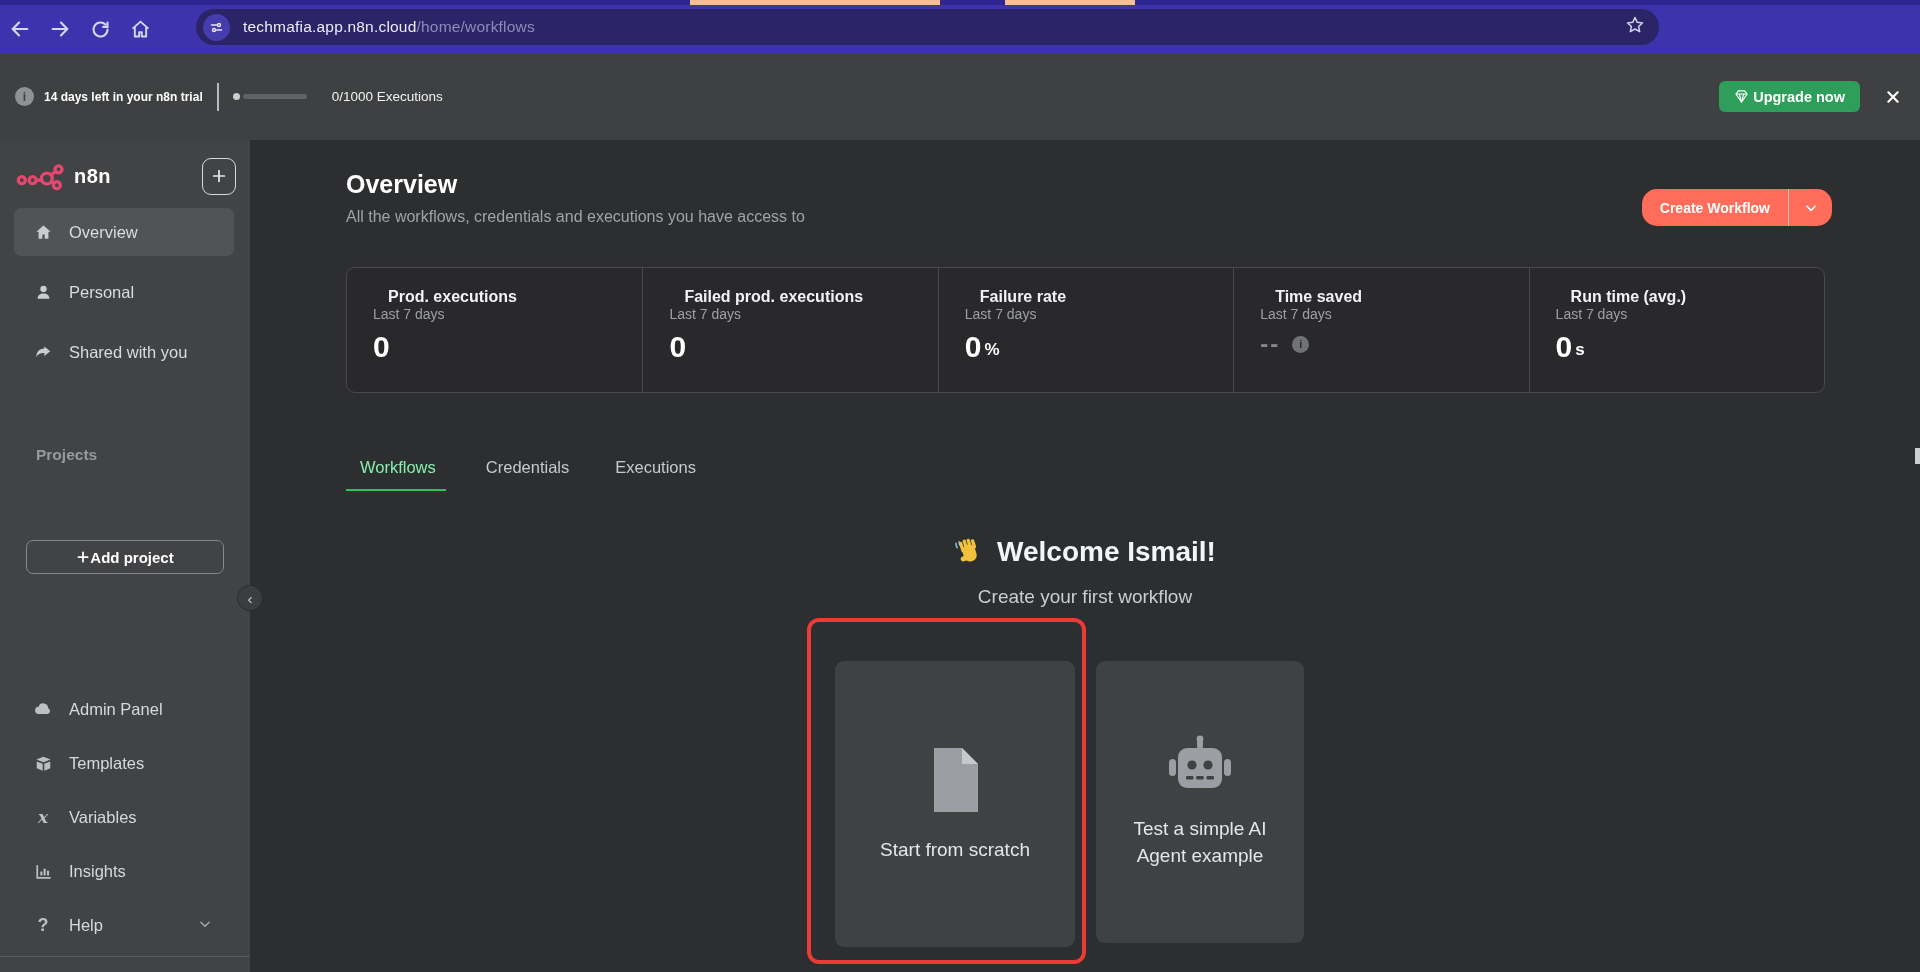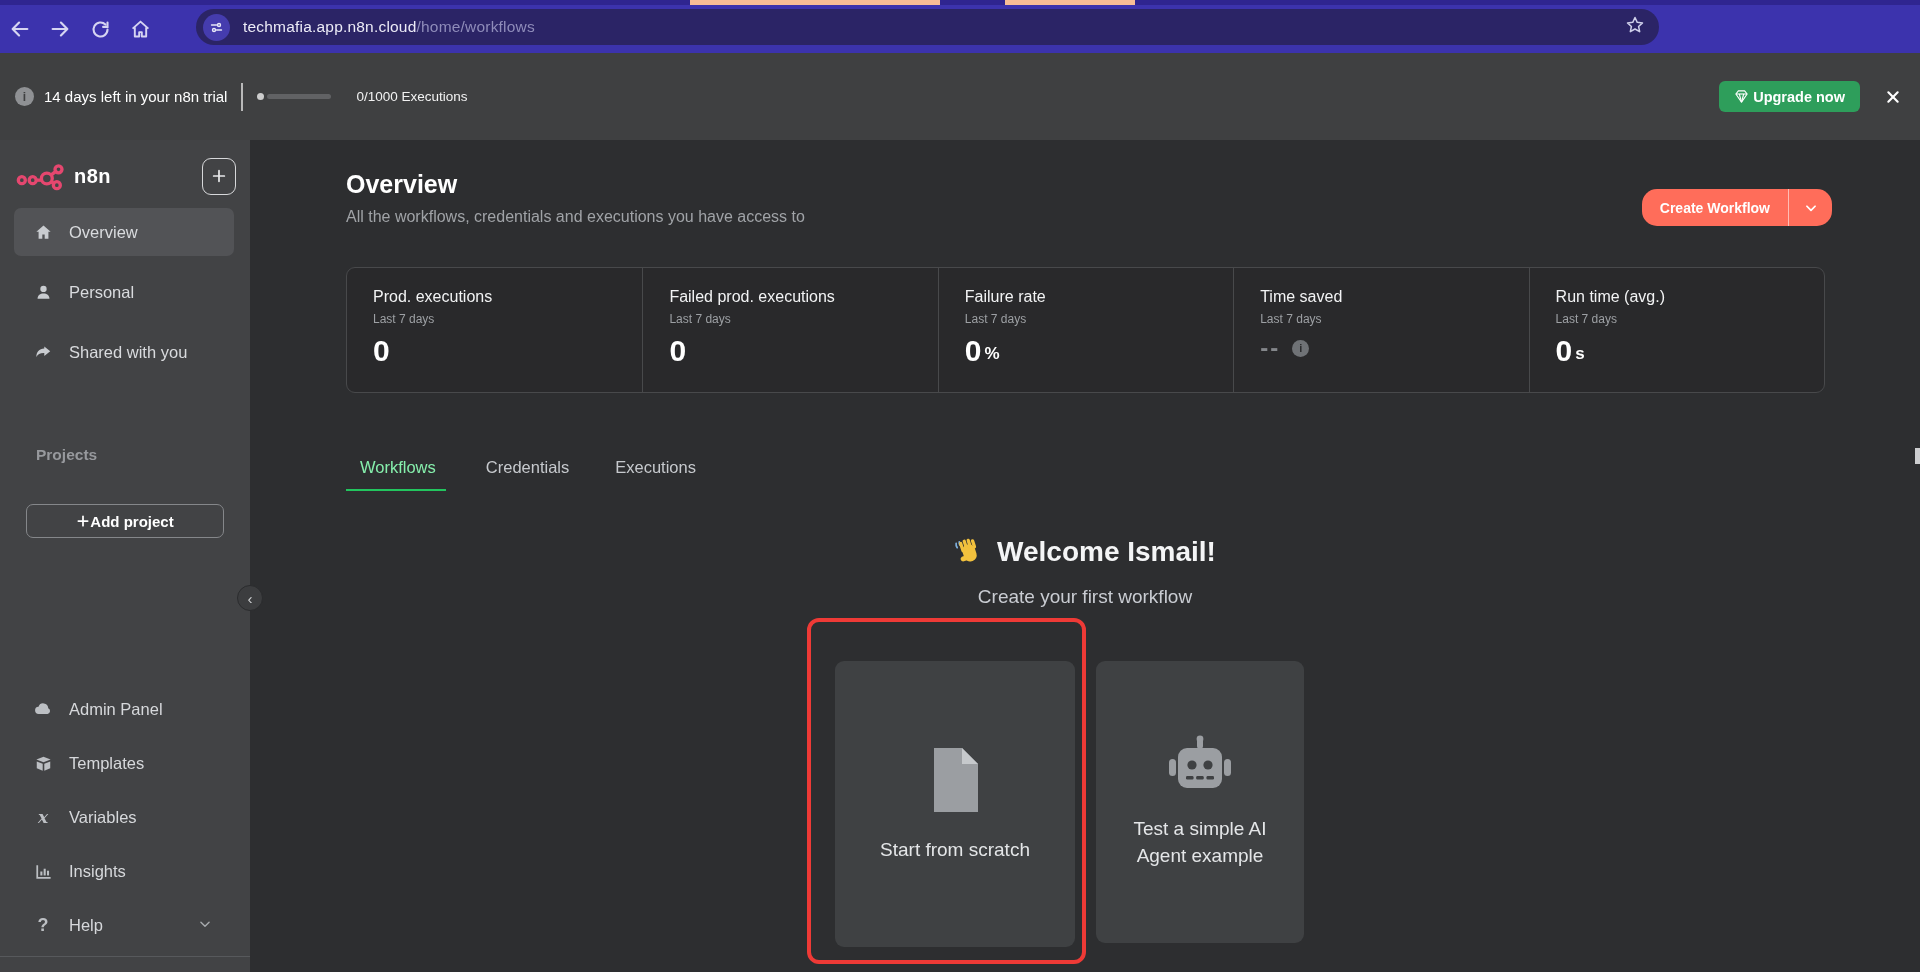--- a/index.html
+++ b/index.html
@@ -20,21 +20,21 @@
                display:flex; align-items:center; justify-content:center; color:#e8e8f8; }
   .url-text { margin-left:13px; font-size:15.5px; color:#ecebf7; letter-spacing:.2px; }
   .url-text .path { color:#8f8cba; }
   .star { margin-left:auto; margin-right:14px; color:#cfd0ea; }
 
   
   .banner { position:absolute; left:0; top:53px; width:1920px; height:87px; background:#3f4041;
             display:flex; align-items:center; padding-left:15px; }
   .info-circle { width:19px; height:19px; border-radius:50%; background:#8f9194; color:#3f4041;
                  font-size:12px; font-weight:700; display:flex; align-items:center; justify-content:center; flex:0 0 auto; }
-  .trial-text { margin-left:10px; color:#ffffff; font-size:15px; font-weight:400; }
+  .trial-text { margin-left:10px; color:#ffffff; font-size:12px; font-weight:700; }
   .banner-divider { width:2px; height:28px; background:#cfcfcf; margin-left:14px; opacity:.85; }
   .prog-dot { width:7px; height:7px; border-radius:50%; background:#cdcdcd; margin-left:14px; }
   .prog-track { width:64px; height:5px; border-radius:3px; background:#616264; margin-left:3px; }
   .exec-text { margin-left:25px; color:#f2f2f2; font-size:13.5px; }
   .banner-right { margin-left:auto; display:flex; align-items:center; }
   .upgrade-btn { height:31px; padding:0 15px; border-radius:6px; background:#2e9e5b; color:#fff;
                  font-size:14.5px; font-weight:700; display:flex; align-items:center; gap:4px; cursor:pointer; }
   .close-x { width:30px; height:30px; margin:0 12px 0 18px; display:flex; align-items:center; justify-content:center; color:#fff; cursor:pointer; }
 
   
@@ -43,21 +43,21 @@
   .logo-text { color:#fff; font-size:20px; font-weight:700; margin-left:8px; letter-spacing:.5px; }
   .new-btn { margin-left:auto; width:34px; height:37px; border:1.5px solid #d7d8da; border-radius:9px;
              color:#e8e9eb; font-size:20px; display:flex; align-items:center; justify-content:center; cursor:pointer; }
   .menu { margin-top:12px; }
   .menu-item { height:48px; margin:0 16px 12px 14px; border-radius:7px; display:flex; align-items:center;
                padding-left:18px; color:#d9dbde; font-size:16.5px; cursor:pointer; }
   .menu-item.active { background:#525356; }
   .menu-item .mi-icon { width:22px; display:flex; justify-content:center; color:#c9ccd0; }
   .menu-item .mi-label { margin-left:15px; }
   .projects-label { margin:70px 0 0 36px; color:#97999d; font-size:15.5px; font-weight:700; }
-  .add-project { margin:40px 26px 0 26px; height:34px; border:1px solid #85878a; border-radius:7px;
+  .add-project { margin:76px 26px 0 26px; height:34px; border:1px solid #85878a; border-radius:7px;
                  display:flex; align-items:center; justify-content:center; 
                  color:#fff; font-size:15px; font-weight:700; cursor:pointer; }
   .collapse-btn { position:absolute; right:-13px; top:445px; width:26px; height:26px; border-radius:50%;
                   background:#3c3d3f; border:1px solid #2b2c2e; color:#d0d2d4; font-size:15px;
                   display:flex; align-items:center; justify-content:center; cursor:pointer; z-index:5; }
   .bottom-nav { position:absolute; left:0; top:549px; width:100%; }
   .bottom-item { height:40px; margin:0 16px 14px 14px; display:flex; align-items:center; padding-left:18px;
                  color:#d6d8db; font-size:16.5px; cursor:pointer; }
   .bottom-item .mi-icon { width:22px; display:flex; justify-content:center; color:#bcbfc3; }
   .bottom-item .mi-label { margin-left:15px; }
@@ -72,22 +72,22 @@
   .page-sub { position:absolute; left:96px; top:68px; color:#a0a3a7; font-size:16px; }
   .cw-btn { position:absolute; right:88px; top:30px; height:37px; border-radius:15px; background:#ff6d5a;
             display:flex; color:#fff; font-size:14px; font-weight:700; cursor:pointer; overflow:hidden;margin-top:19px; }
   .cw-main { padding:0 18px; display:flex; align-items:center; }
   .cw-caret { width:44px; display:flex; align-items:center; justify-content:center; border-left:1px solid rgba(255,255,255,.55); }
 
   .stats { position:absolute; left:96px; right:95px; top:127px; height:126px; background:#29292b;
            border:1px solid #48494b; border-radius:9px; display:grid; grid-template-columns:repeat(5,1fr); }
   .stat-cell { padding:20px 0 0 26px; }
   .stat-cell + .stat-cell { border-left:1px solid #48494b; }
-  .stat-title { color:#f2f3f4; font-size:16px; font-weight:400; }
-  .stat-period { color:#9da0a4; font-size:12px; margin-top:6px; }
+  .stat-title { color:#f2f3f4; font-size:16px; font-weight:700;margin-left:15px; }
+  .stat-period { color:#9da0a4; font-size:14px; }
   .stat-value { color:#ffffff; font-size:30px; font-weight:700; margin-top:8px; display:flex; align-items:center; }
   .stat-unit { font-size:17px; font-weight:700; margin-left:3px; margin-top:6px; }
   .stat-value.muted { color:#84878b; letter-spacing:2px; font-size:24px; }
   .mini-info { width:17px; height:17px; border-radius:50%; background:#6f7276; color:#2c2d2f; font-size:11px;
                font-weight:700; display:inline-flex; align-items:center; justify-content:center; margin-left:12px; letter-spacing:0; }
 
   .tabs { position:absolute; left:96px; top:318px; display:flex; gap:34px; }
   .tab { font-size:16.5px; color:#c6c9cd; padding:0 6px 12px 6px; cursor:pointer; }
   .tab.active { color:#86efac; border-bottom:2px solid #22c55e; padding-left:14px; padding-right:10px; }
 

